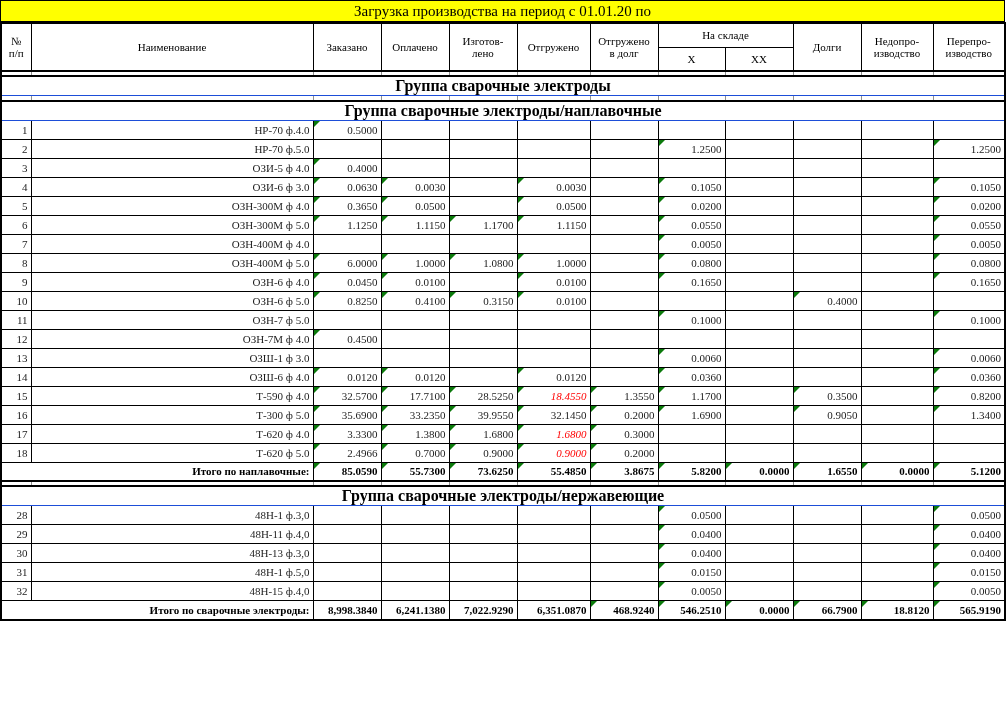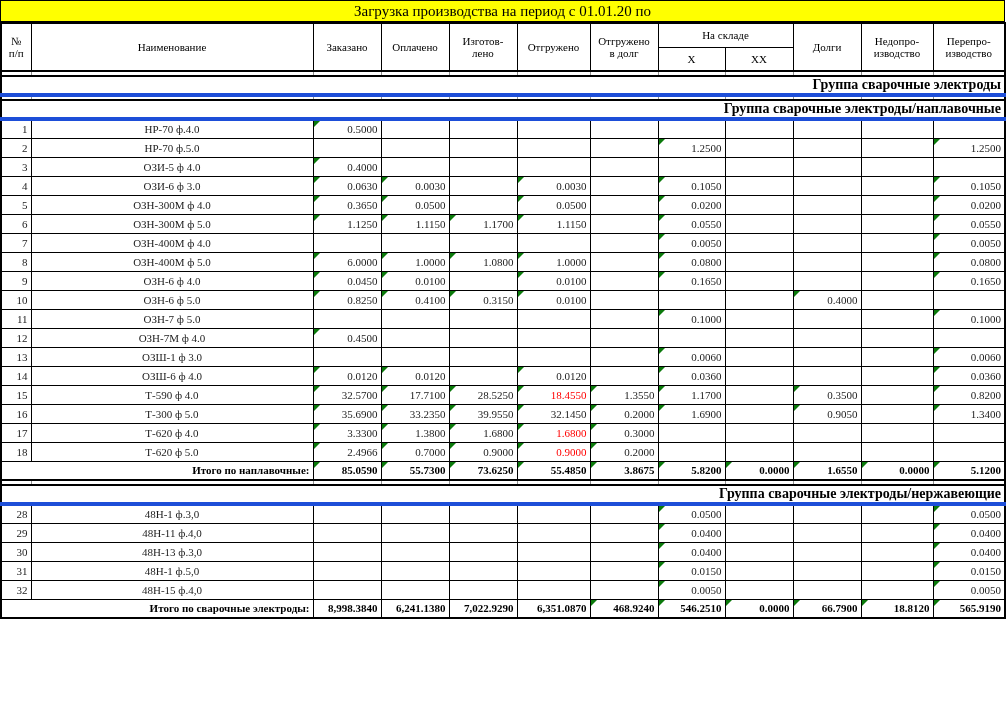--- a/index.html
+++ b/index.html
@@ -51,44 +51,44 @@
   .grid thead{border-bottom:2px solid #000;}
   .spacer-row td{
     height:5px;
     border-left:1px solid #909090;
     border-right:1px solid #909090;
     padding:0;
   }
   .group-row td{
     height:16px;
     font-weight:bold;
-    font-size:14px;
-    text-align:right;
+    font-size:16px;
+    text-align:center;
     border-top:2px solid #000;
-    border-bottom:4px solid #1d4ed8;
+    border-bottom:1px solid #1d4ed8;
   }
   .item-row td,.total-row td{height:19px;vertical-align:middle;}
   .num-cell{text-align:right;color:#1c1c1c;padding-right:2px;}
-  .name-cell{text-align:center;color:#1c1c1c;}
+  .name-cell{text-align:right;color:#1c1c1c;}
   .value-cell{
     text-align:right;
     color:#1c1c1c;
     position:relative;
   }
   .total-row td{font-weight:bold;color:#000;border-bottom:2px solid #000;}
   .total-row .value-cell{color:#000;}
   .total-label{text-align:right;font-weight:bold;}
   .tri{
     position:absolute;
     top:0;left:0;
     width:0;height:0;
     border-top:6px solid #0b7a0b;
     border-right:6px solid transparent;
   }
-  .red{color:#FF0000;}
+  .red{color:#FF0000;font-style:italic;}
 </style>
 </head>
 <body>
 
 <div class="sheet">
   <div class="title-bar">Загрузка производства на период с 01.01.20 по</div>
   <table class="grid">
     <colgroup>
       <col style="width:30px">
         <col style="width:282px">

